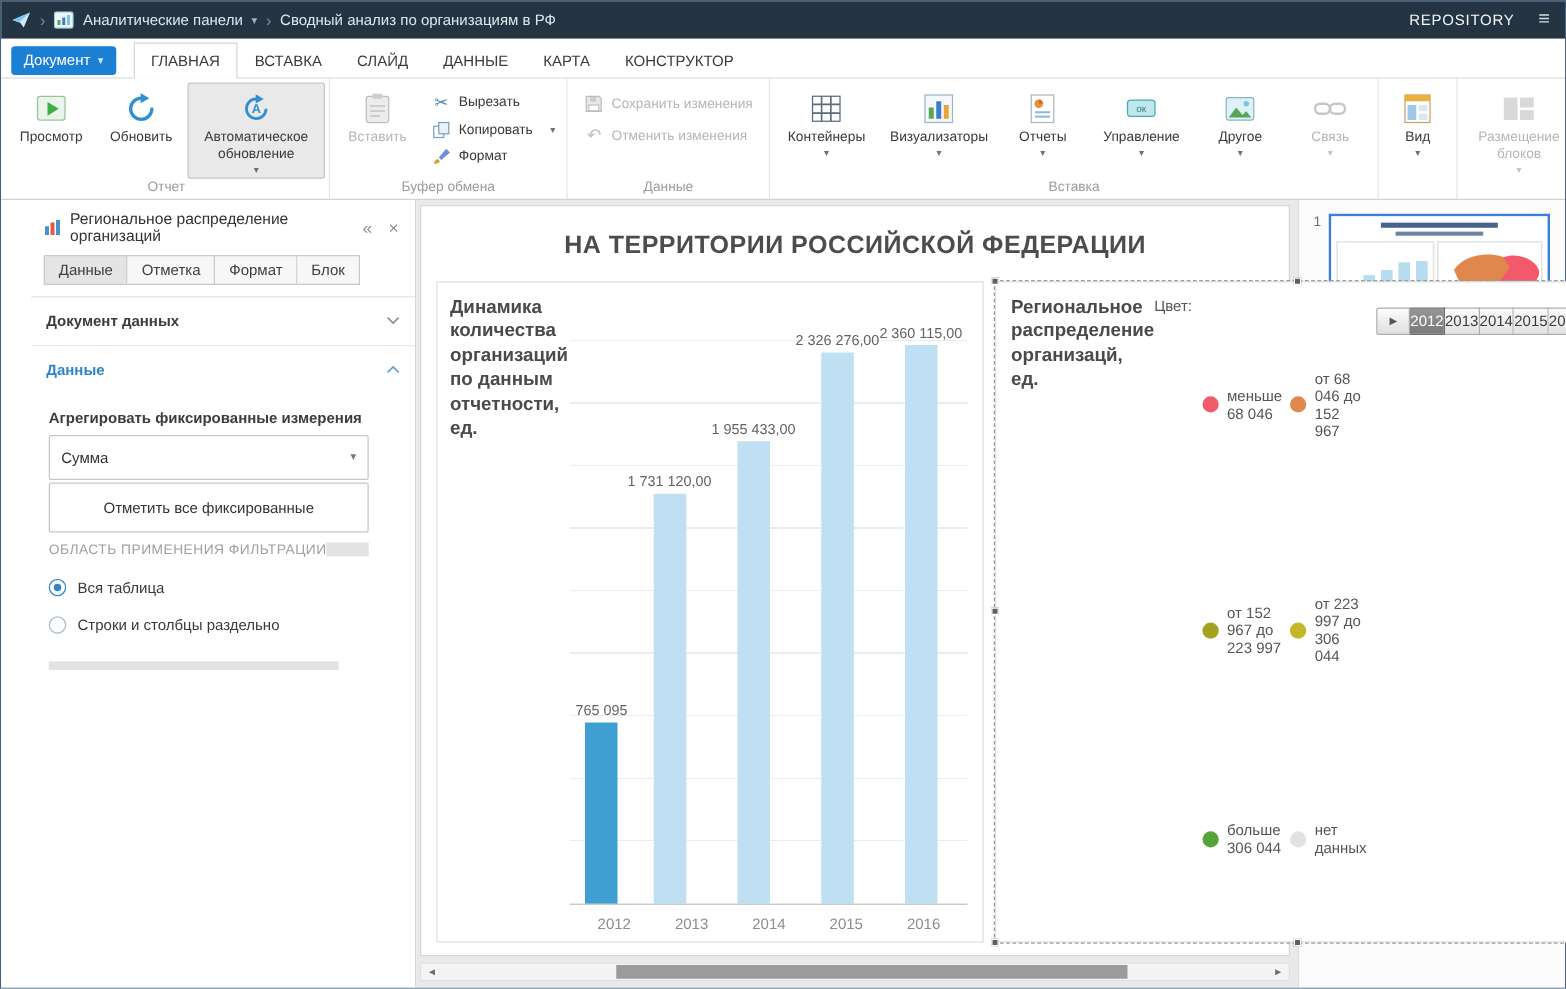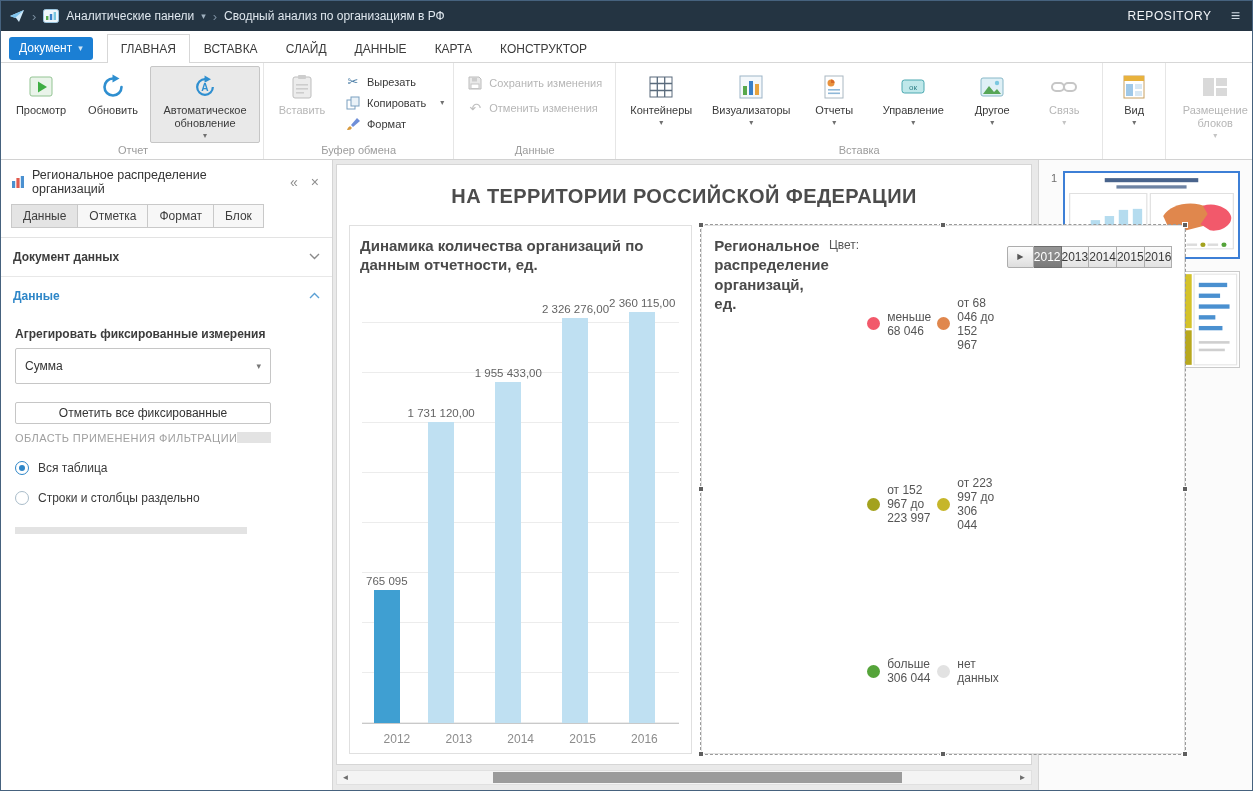--- a/index.html
+++ b/index.html
@@ -37,51 +37,51 @@
 .rbtn.disabled .caret-s{color:#c4c4c4;}
 .scol{display:flex;flex-direction:column;gap:7px;padding:8px 6px;}
 .scol.datacol{padding:10px 10px;gap:10px;}
 .srow{display:flex;align-items:center;gap:6px;font-size:11px;color:#3a3a3a;cursor:pointer;white-space:nowrap;}
 .srow.disabled{color:#b6b6b6;cursor:default;}
 .sic{width:16px;display:flex;align-items:center;justify-content:center;font-size:13px;color:#4a7da6;}
 .srow.disabled .sic{color:#c0c0c0;font-size:14px;}
 
 .main{flex:1;display:flex;min-height:0;}
 
-.sidebar{flex:0 0 332px;background:#fff;border-right:1px solid #d5d5d5;display:flex;flex-direction:column;font-size:12px;}
+.sidebar{flex:0 0 332px;background:#fff;border-right:1px solid #d5d5d5;display:flex;flex-direction:column;font-size:12px;padding-left:24px;}
 .sb-header{display:flex;align-items:center;gap:7px;padding:8px 10px 6px;color:#333;}
 .sb-title{flex:1;font-size:12.5px;}
 .sb-collapse,.sb-close{color:#8d8d8d;cursor:pointer;font-size:14px;padding:0 3px;}
 .sb-tabs{display:flex;padding:2px 10px 9px;border-bottom:1px solid #e3e3e3;}
 .sb-tab{border:1px solid #c9c9c9;border-left:none;background:#f7f7f7;padding:4px 11px;font-size:12px;color:#3e3e3e;cursor:pointer;font-family:inherit;}
 .sb-tab:first-child{border-left:1px solid #c9c9c9;}
 .sb-tab.active{background:#e4e4e4;}
 .sb-sec{display:flex;align-items:center;justify-content:space-between;padding:12px 12px;font-weight:bold;color:#3c3c3c;border-bottom:1px solid #e8e8e8;cursor:pointer;}
 .sb-sec.blue{color:#2e86c8;border-bottom:none;}
 .sb-content{padding:2px 14px 0;}
 .sb-label{font-weight:bold;color:#3c3c3c;margin:10px 0 7px;}
 .sb-select{width:256px;height:36px;border:1px solid #c6c6c6;border-radius:2px;display:flex;align-items:center;justify-content:space-between;padding:0 9px;color:#333;cursor:pointer;background:#fff;}
 .sb-select .caret{color:#777;}
-.sb-btn{width:256px;height:22px;border:1px solid #c6c6c6;border-radius:2px;background:#fff;margin-top:18px;font-size:12px;color:#333;cursor:pointer;font-family:inherit;}
+.sb-btn{width:256px;height:40px;border:1px solid #c6c6c6;border-radius:2px;background:#fff;margin-top:2px;font-size:12px;color:#333;cursor:pointer;font-family:inherit;}
 .sb-filter{margin-top:8px;font-size:11px;color:#a0a0a0;letter-spacing:.4px;display:flex;align-items:center;gap:0;text-align:center;}
 .mini-bar{display:inline-block;width:34px;height:11px;background:#e3e3e3;}
 .sb-radios{margin-top:17px;display:flex;flex-direction:column;gap:16px;}
 .radio-row{display:flex;align-items:center;gap:9px;cursor:pointer;}
 .radio{width:14px;height:14px;border-radius:50%;border:1px solid #a9bcc9;background:#fff;position:relative;flex:0 0 auto;}
 .radio.on{border-color:#2e86c8;}
 .radio.on::after{content:"";position:absolute;left:3px;top:3px;right:3px;bottom:3px;border-radius:50%;background:#2e86c8;}
 .radio-lb{color:#3a3a3a;}
 .sb-divider{margin-top:22px;width:232px;height:7px;background:#e3e3e3;}
 
 .canvas{flex:1;min-width:0;background:#e9e9e9;display:flex;flex-direction:column;padding:4px 6px 5px 3px;}
 .page{flex:1;background:#fff;border:1px solid #d6d6d6;padding:16px 12px 10px;min-height:0;display:flex;flex-direction:column;}
 .page-title{text-align:center;font-size:20px;font-weight:bold;color:#4c4c4c;line-height:1.5;letter-spacing:.4px;}
 .blocks{flex:1;display:flex;gap:9px;margin-top:14px;min-height:0;}
 .block{background:#fff;border:1px solid #e0e0e0;}
-.chart-block{flex:0 0 331px;display:flex;flex-direction:column;padding:10px 10px 4px;}
+.chart-block{flex:0 0 331px;display:flex;flex-direction:row;padding:10px 10px 4px;}
 .block-title{font-size:15px;font-weight:bold;color:#4a4a4a;line-height:1.3;}
 .plot-wrap{flex:1;display:flex;flex-direction:column;min-height:0;padding:4px 2px 0;}
 .plot{flex:1;display:flex;align-items:stretch;padding:0 4px;background:repeating-linear-gradient(to top,#ececec 0 1px,transparent 1px 50px);}
 .bar-col{flex:1;display:flex;flex-direction:column;justify-content:flex-end;align-items:center;}
 .bar-val{font-size:11.5px;color:#636363;margin-bottom:3px;white-space:nowrap;}
 .bar{width:26px;}
 .xaxis{display:flex;border-top:1px solid #c9c9c9;padding:8px 4px 3px;}
 .x-lbl{flex:1;text-align:center;font-size:12px;color:#8c8c8c;}
 .map-block{flex:1;display:flex;flex-direction:row;padding:10px 12px 8px;position:relative;outline:1px dashed #9a9a9a;}
 .map-svg{flex:1;width:100%;min-height:0;margin-top:2px;}

